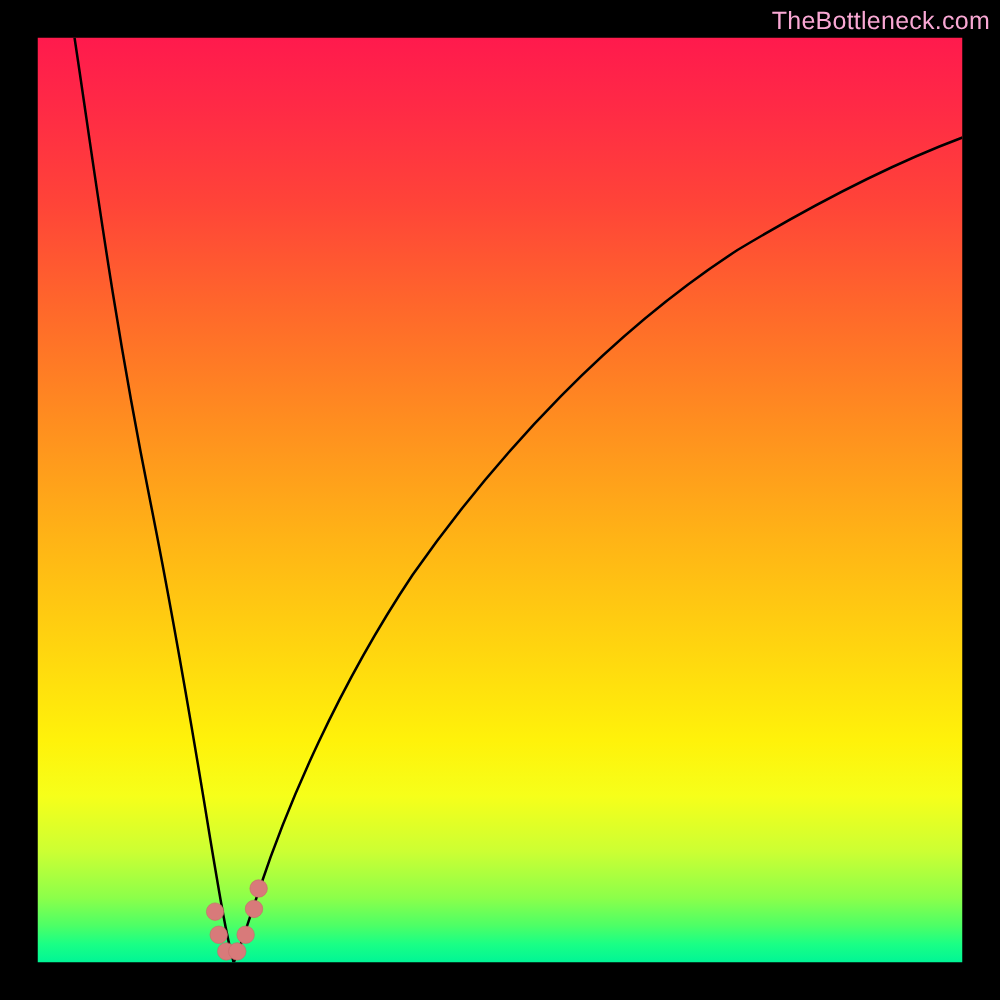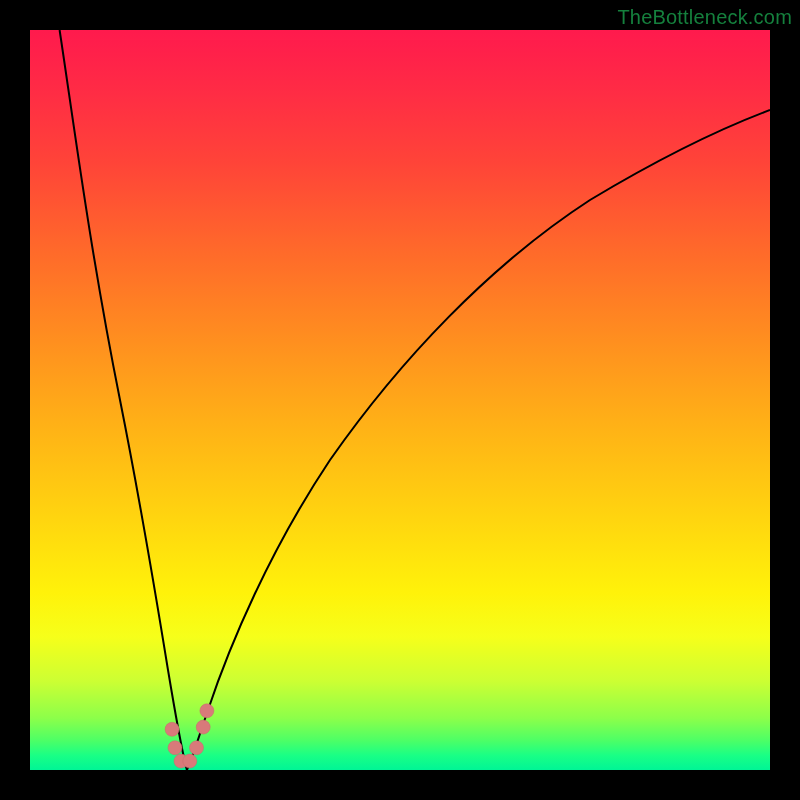--- a/index.html
+++ b/index.html
@@ -44,21 +44,21 @@
       #8cff4a 93%,
       #4dff66 96%,
       #1aff85 98%,
       #00f596 100%
     );
   }
   .watermark {
     position: absolute;
     top: 6px;
     right: 8px;
-    color: #15803d;
+    color: #f9a8d4;
     font-size: 20px;
     font-weight: 500;
     letter-spacing: 0.2px;
     user-select: none;
   }
   svg.curve {
     position: absolute;
     inset: 0;
   }
   .curve path {

